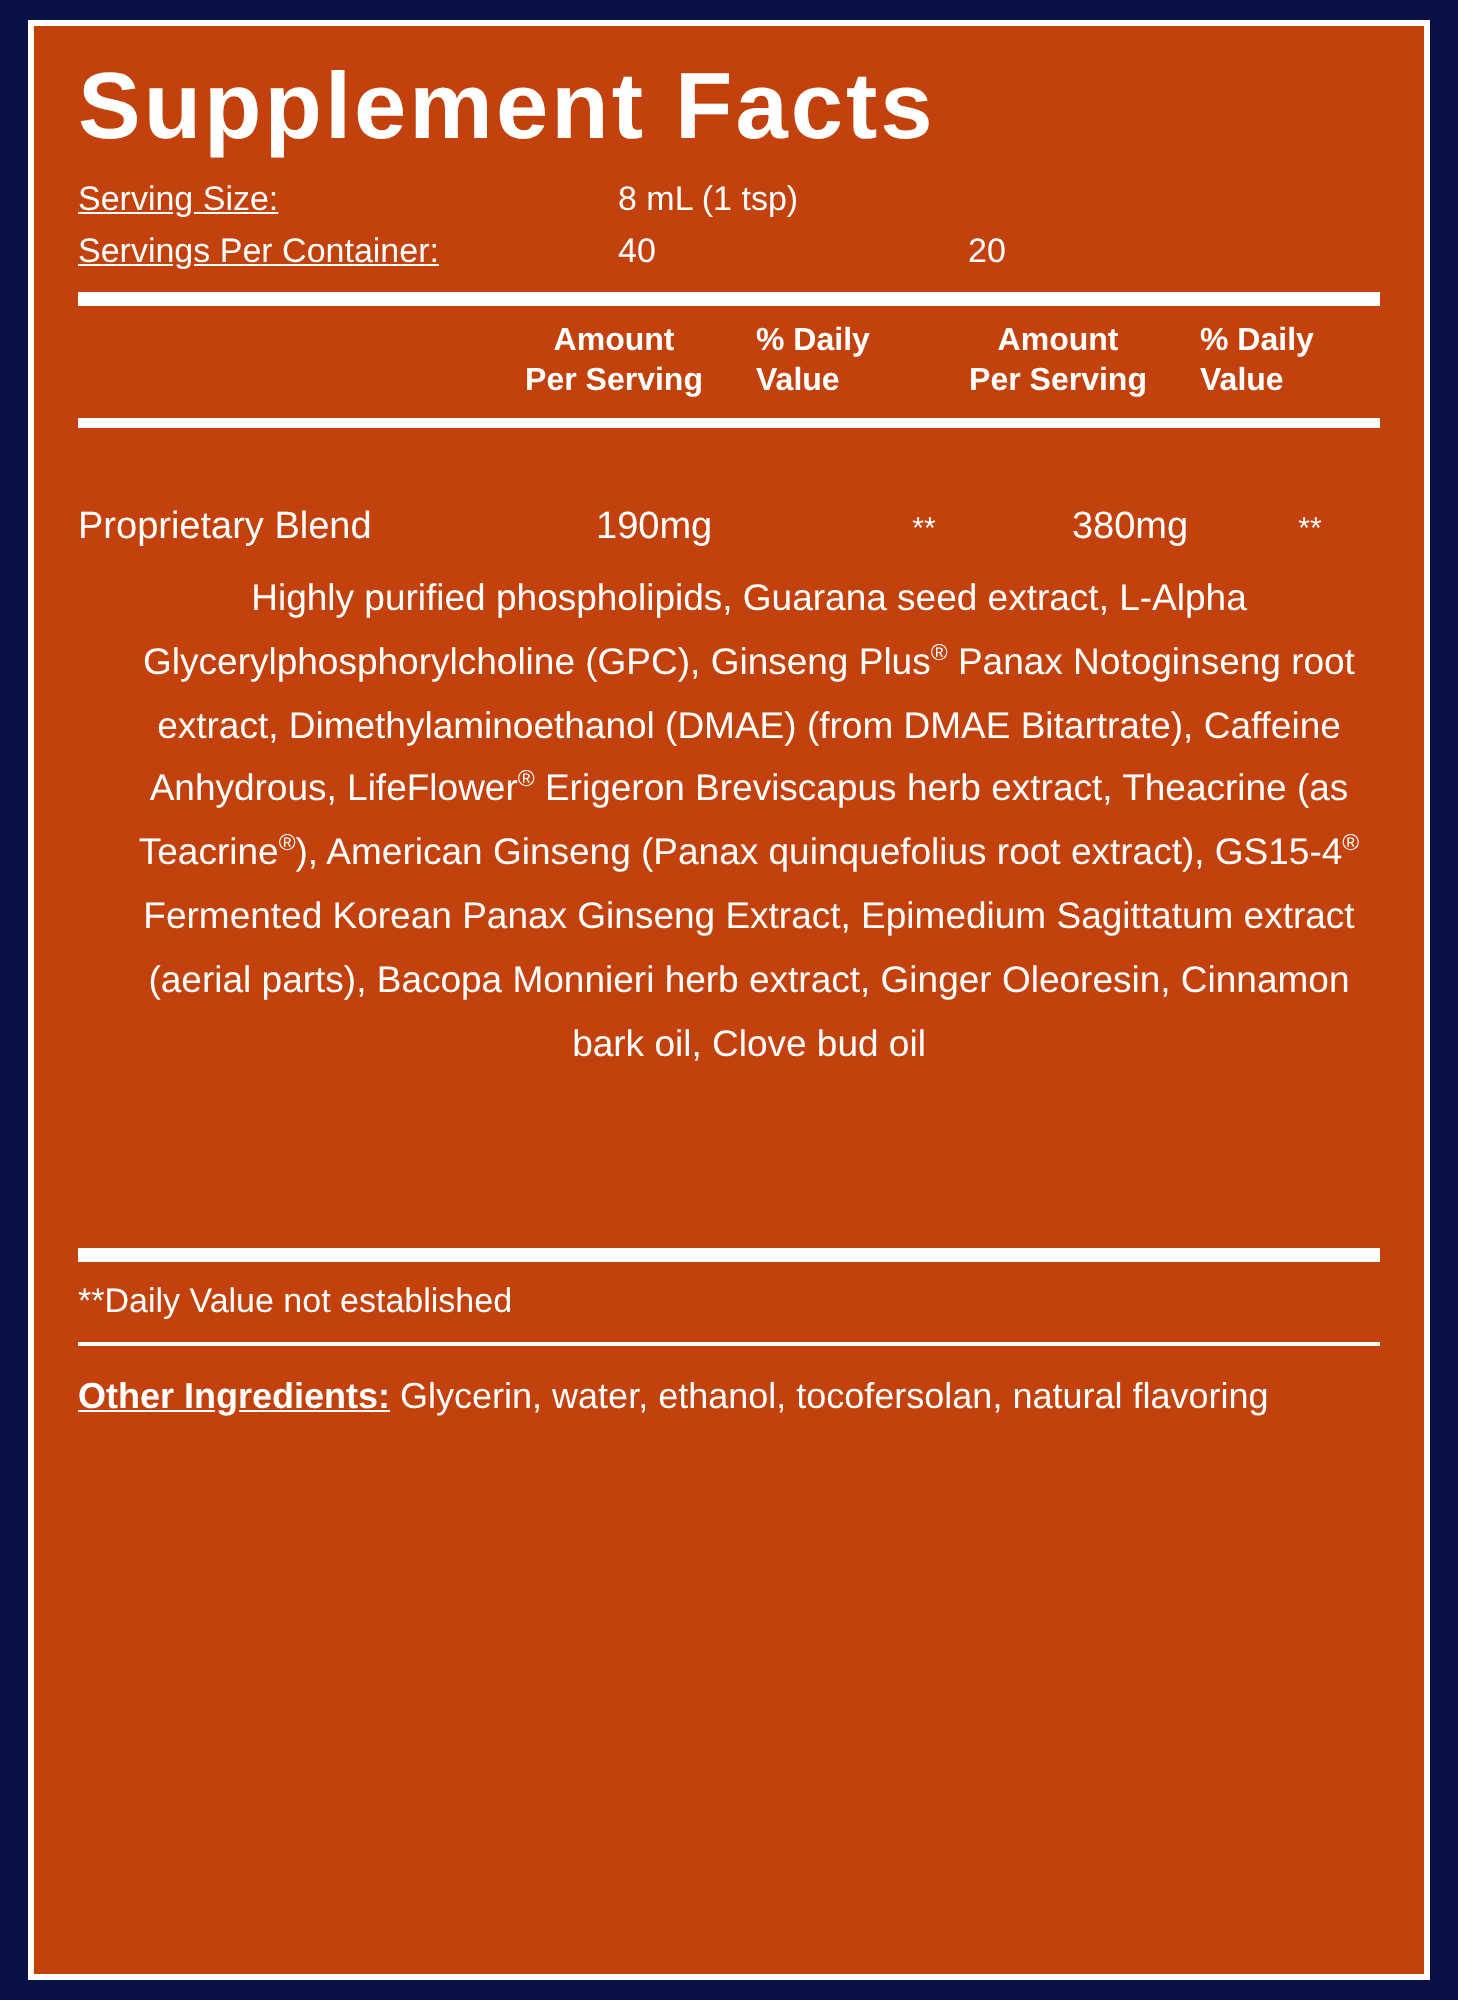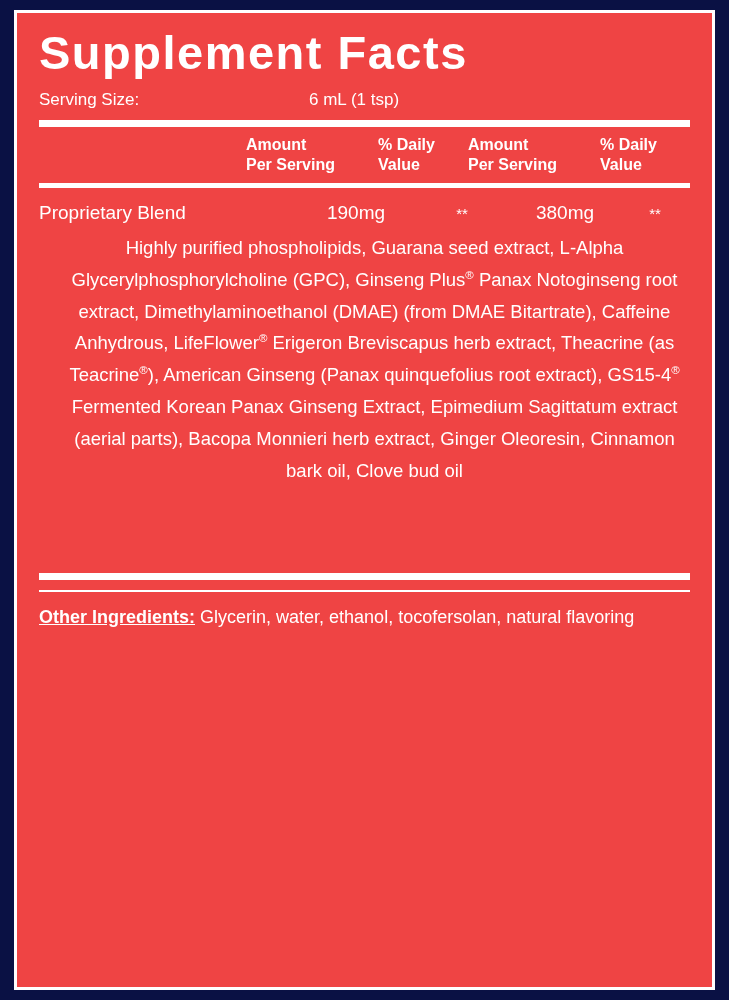--- a/index.html
+++ b/index.html
@@ -15,21 +15,21 @@
     overflow: hidden;
   }
   .panel {
     position: absolute;
     left: 14px;
     top: 10px;
     width: 701px;
     height: 980px;
     border: 3px solid #ffffff;
     box-sizing: border-box;
-    background: #ef4444;
+    background: #c2410c;
     padding: 0 16px;
   }
   .title {
     font-size: 47px;
     font-weight: bold;
     letter-spacing: 1.5px;
     line-height: 1;
     padding-top: 16px;
     padding-left: 6px;
     white-space: nowrap;
@@ -37,21 +37,21 @@
   .serving-block {
     padding-left: 6px;
     padding-top: 14px;
     font-size: 17px;
   }
   .serving-row {
     display: flex;
     align-items: baseline;
     margin-bottom: 6px;
   }
-  .sv-label { width: 270px; }
+  .sv-label { width: 270px; text-decoration: underline; }
   .sv-col1 { width: 175px; }
   .sv-col2 { width: 175px; }
 
   .rule-thick {
     height: 7px;
     background: #ffffff;
     margin: 10px 6px 0 6px;
   }
   .rule-med {
     height: 5px;
@@ -66,36 +66,37 @@
 
   .head-row {
     display: flex;
     justify-content: flex-end;
     padding: 8px 6px 0 6px;
     font-size: 16px;
     font-weight: bold;
     line-height: 1.25;
   }
   .head-cell {
-    text-align: left;
+    text-align: center;
     white-space: pre-line;
   }
   .h-amt1 { width: 122px; }
   .h-dv1  { width: 90px; padding-left: 10px; text-align: left; }
   .h-amt2 { width: 122px; }
   .h-dv2  { width: 90px; padding-left: 10px; text-align: left; }
 
   .blend-row {
     display: flex;
     align-items: baseline;
     padding: 14px 6px 0 6px;
     font-size: 19px;
+    margin-top: 25px;
   }
   .blend-name { flex: 1; }
-  .b-amt1 { width: 116px; text-align: center; }
+  .b-amt1 { width: 116px; text-align: left; }
   .b-dv1  { width: 96px; text-align: center; }
   .b-amt2 { width: 110px; text-align: center; }
   .b-dv2  { width: 70px; text-align: center; }
   .dagger {
     font-size: 15px;
     vertical-align: super;
   }
 
   .ingredients {
     padding: 8px 8px 0 28px;
@@ -123,21 +124,26 @@
 </head>
 <body>
 
 <div class="panel">
 
   <div class="title">Supplement Facts</div>
 
   <div class="serving-block">
     <div class="serving-row">
       <div class="sv-label">Serving Size:</div>
-      <div class="sv-col2">6 mL (1 tsp)</div>
+      <div class="sv-col2">8 mL (1 tsp)</div>
+    </div>
+    <div class="serving-row">
+      <div class="sv-label">Servings Per Container:</div>
+      <div class="sv-col1">40</div>
+      <div class="sv-col2">20</div>
     </div>
   </div>
 
   <div class="rule-thick"></div>
 
   <div class="head-row">
     <div class="head-cell h-amt1">Amount
 Per Serving</div>
     <div class="head-cell h-dv1">% Daily
 Value</div>
@@ -154,20 +160,21 @@
     <div class="b-amt1">190mg</div>
     <div class="b-dv1 dagger">**</div>
     <div class="b-amt2">380mg</div>
     <div class="b-dv2 dagger">**</div>
   </div>
 
   <div class="ingredients">Highly purified phospholipids, Guarana seed extract, L-Alpha Glycerylphosphorylcholine (GPC), Ginseng Plus<sup>®</sup> Panax Notoginseng root extract, Dimethylaminoethanol (DMAE) (from DMAE Bitartrate), Caffeine Anhydrous, LifeFlower<sup>®</sup> Erigeron Breviscapus herb extract, Theacrine (as Teacrine<sup>®</sup>), American Ginseng (Panax quinquefolius root extract), GS15-4<sup>®</sup> Fermented Korean Panax Ginseng Extract,  Epimedium Sagittatum extract (aerial parts), Bacopa Monnieri herb extract, Ginger Oleoresin, Cinnamon bark oil, Clove bud oil</div>
 
   <div class="rule-thick" style="margin-top:86px;"></div>
 
+  <div class="footnote">**Daily Value not established</div>
 
   <div class="rule-thin"></div>
 
   <div class="other">
     <b>Other Ingredients:</b>
     <span>Glycerin, water, ethanol, tocofersolan, natural flavoring</span>
   </div>
 
 </div>
 

